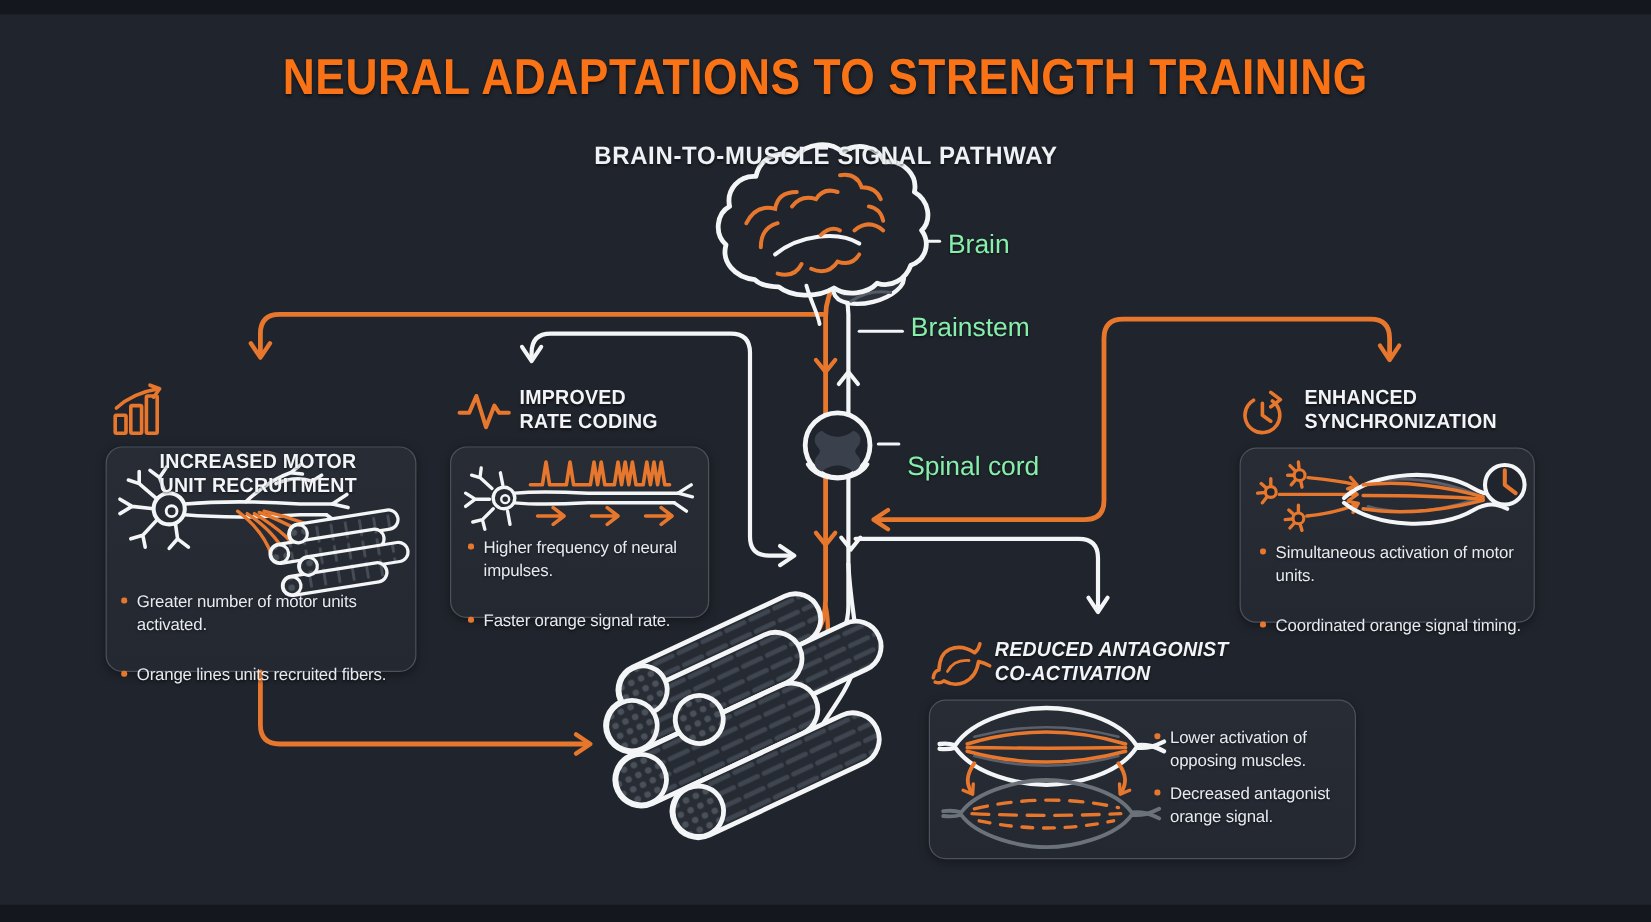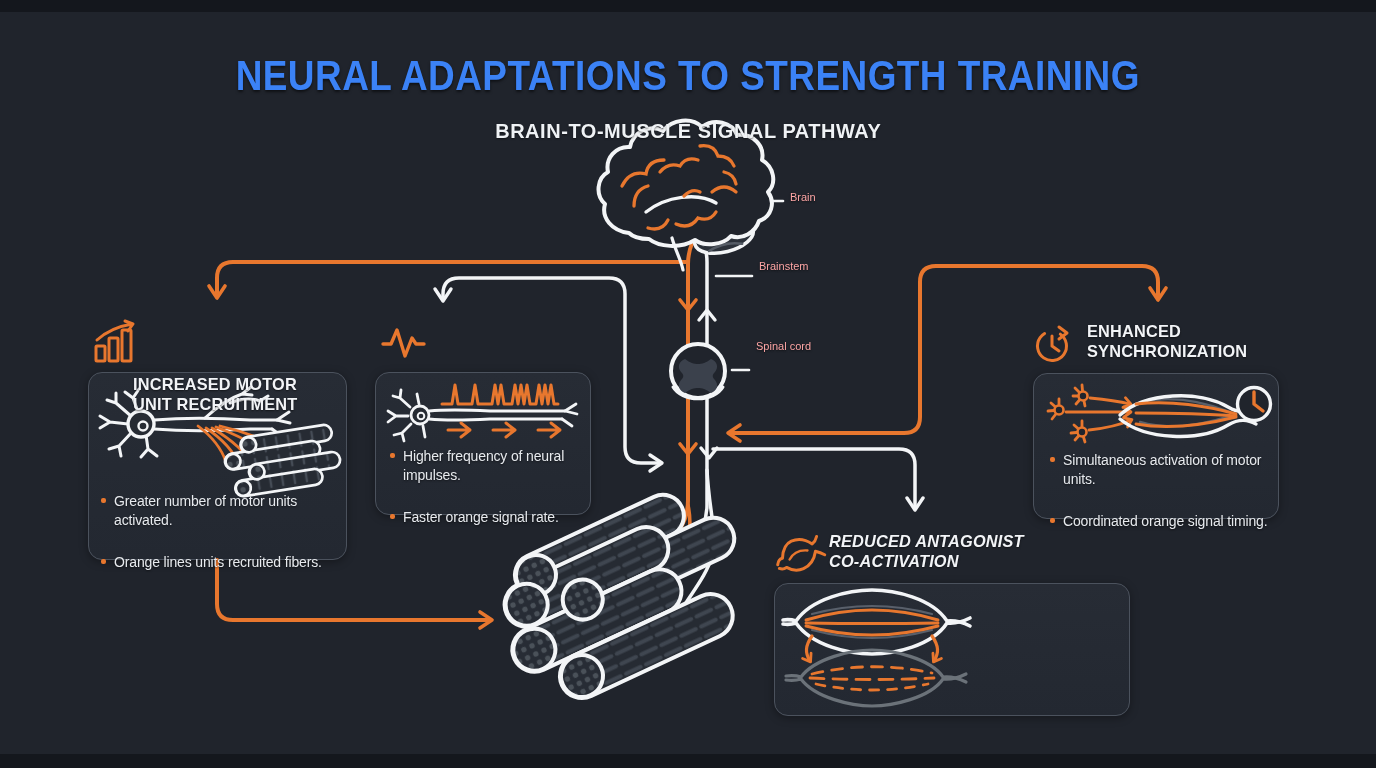--- a/index.html
+++ b/index.html
@@ -8,33 +8,33 @@
     background:#20242C;
     font-family:"Liberation Sans","DejaVu Sans",sans-serif;
     color:#EDF0F3;
   }
   .band{position:absolute;left:0;width:100%;background:#14171D;}
   .band.top{top:0;height:12px;}
   .band.bottom{bottom:0;height:14px;}
   .art{position:absolute;left:0;top:0;z-index:2;pointer-events:none;}
   .txt{position:absolute;z-index:3;}
   .page-title{
-    left:0;right:0;top:52px;text-align:center;
-    font-size:42px;font-weight:700;letter-spacing:.5px;color:#3b82f6;
+    left:0;right:0;top:40px;text-align:center;
+    font-size:42px;font-weight:700;letter-spacing:.5px;color:#f97316;
     text-shadow:0 2px 3px rgba(0,0,0,.55);
   }
   .page-title>span{display:inline-block;transform:scaleX(.88);}
   .page-subtitle{
     left:0;right:0;top:119px;text-align:center;
     font-size:21px;font-weight:700;letter-spacing:.6px;color:#EFF2F5;
     text-shadow:0 1px 2px rgba(0,0,0,.5);
   }
   .page-subtitle>span{display:inline-block;transform:scaleX(.95);}
   .anat-label{
-    font-size:11px;color:#fca5a5;text-shadow:0 1px 2px rgba(0,0,0,.6);
+    font-size:22px;color:#86efac;text-shadow:0 1px 2px rgba(0,0,0,.6);
   }
   .sec-head{position:absolute;z-index:3;display:flex;align-items:center;gap:11px;}
   .sec-title{
     font-size:17px;font-weight:700;line-height:20px;letter-spacing:.2px;color:#F2F4F7;
     text-shadow:0 1px 2px rgba(0,0,0,.55);transform:scaleX(.96);transform-origin:left center;
     white-space:nowrap;
   }
   .card{
     position:absolute;z-index:1;border-radius:14px;
     background:linear-gradient(180deg,#272C35 0%,#232831 100%);
@@ -307,29 +307,36 @@
       <path d="M 775 560 Q 778 563 782 562 Q 788 570 797 570 Q 808 570 815 559 Q 819 562 822 566"></path>
       <path d="M 788 556 Q 797 549 808 555" stroke-width="2.4"></path>
     </g>
   </svg>
 
   <div class="txt page-title"><span>NEURAL ADAPTATIONS TO STRENGTH TRAINING</span></div>
   <div class="txt page-subtitle"><span>BRAIN-TO-MUSCLE SIGNAL PATHWAY</span></div>
 
   <div class="txt anat-label" style="left:790px;top:191px;"><span>Brain</span></div>
   <div class="txt anat-label" style="left:759px;top:260px;"><span>Brainstem</span></div>
-  <div class="txt anat-label" style="left:756px;top:340px;"><span>Spinal cord</span></div>
+  <div class="txt anat-label" style="left:756px;top:376px;"><span>Spinal cord</span></div>
 
   <div class="sec-head" style="left:94px;top:322px;width:250px;flex-direction:column;">
     <span style="width:48px;height:42px;flex:0 0 auto;"></span>
     <div class="sec-title">
       <div>INCREASED MOTOR</div>
       <div>UNIT RECRUITMENT</div>
     </div>
   </div>
+  <div class="sec-head" style="left:380px;top:322px;">
+    <span style="width:42px;height:36px;flex:0 0 auto;"></span>
+    <div class="sec-title">
+      <div>IMPROVED</div>
+      <div>RATE CODING</div>
+    </div>
+  </div>
   <div class="sec-head" style="left:1034px;top:322px;">
     <span style="width:42px;height:40px;flex:0 0 auto;"></span>
     <div class="sec-title">
       <div>ENHANCED</div>
       <div>SYNCHRONIZATION</div>
     </div>
   </div>
   <div class="sec-head" style="left:772px;top:532px;font-style:italic;">
     <span style="width:46px;height:40px;flex:0 0 auto;"></span>
     <div class="sec-title">
@@ -361,14 +368,24 @@
   <div class="bullets" style="left:1050px;top:451px;width:218px;">
     <div class="bullet">
         <span class="dot"></span>
         <span class="bt">Simultaneous activation of motor units.</span>
       </div>
     <div class="bullet">
         <span class="dot"></span>
         <span class="bt">Coordinated orange signal timing.</span>
       </div>
   </div>
+  <div class="bullets" style="left:962px;top:605px;width:152px;gap:9px;">
+    <div class="bullet">
+        <span class="dot"></span>
+        <span class="bt">Lower activation of opposing muscles.</span>
+      </div>
+    <div class="bullet">
+        <span class="dot"></span>
+        <span class="bt">Decreased antagonist orange signal.</span>
+      </div>
+  </div>
 
 </div>
 
 </body></html>

